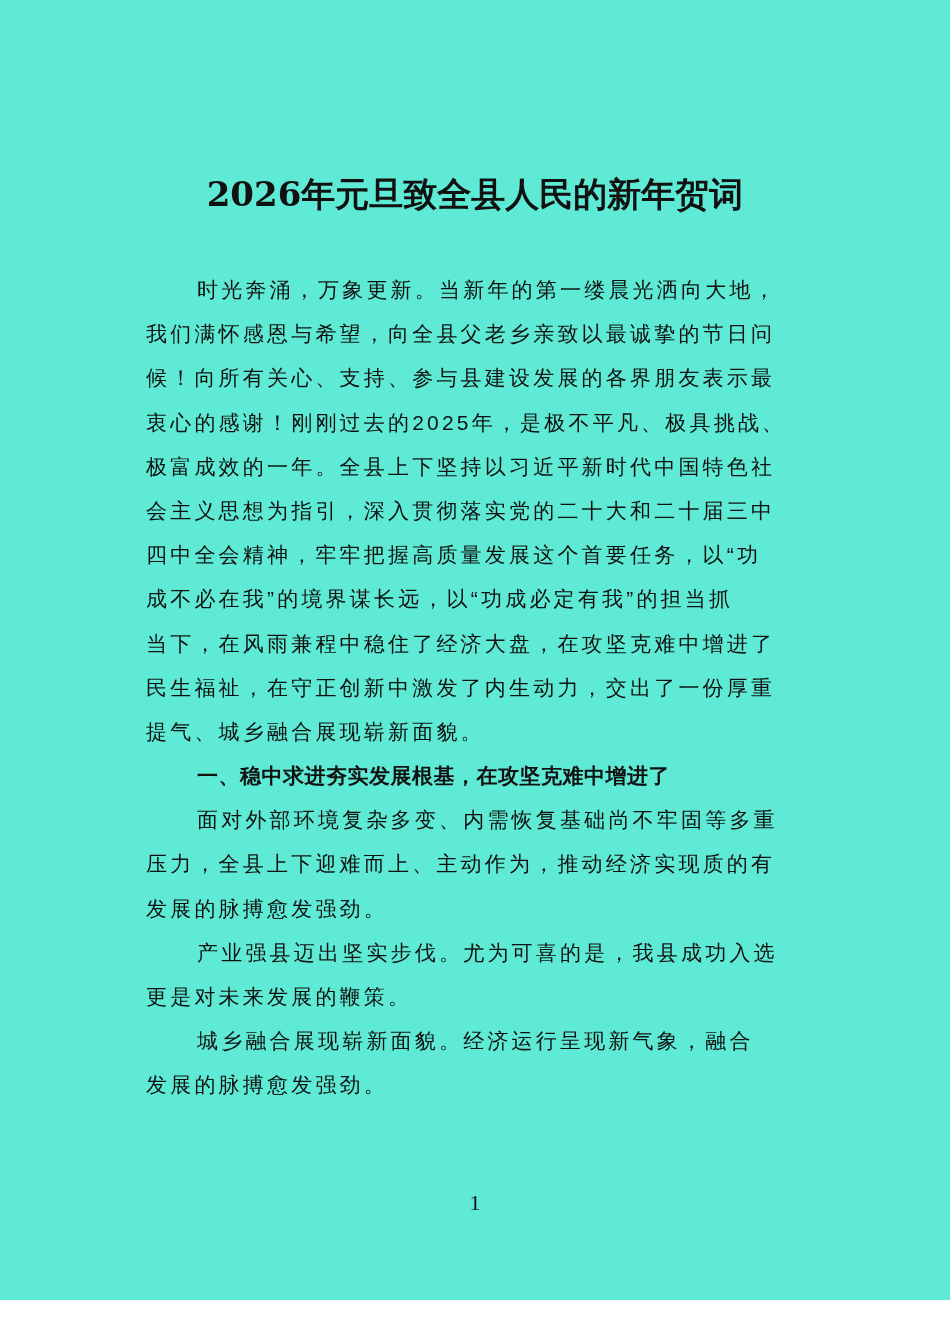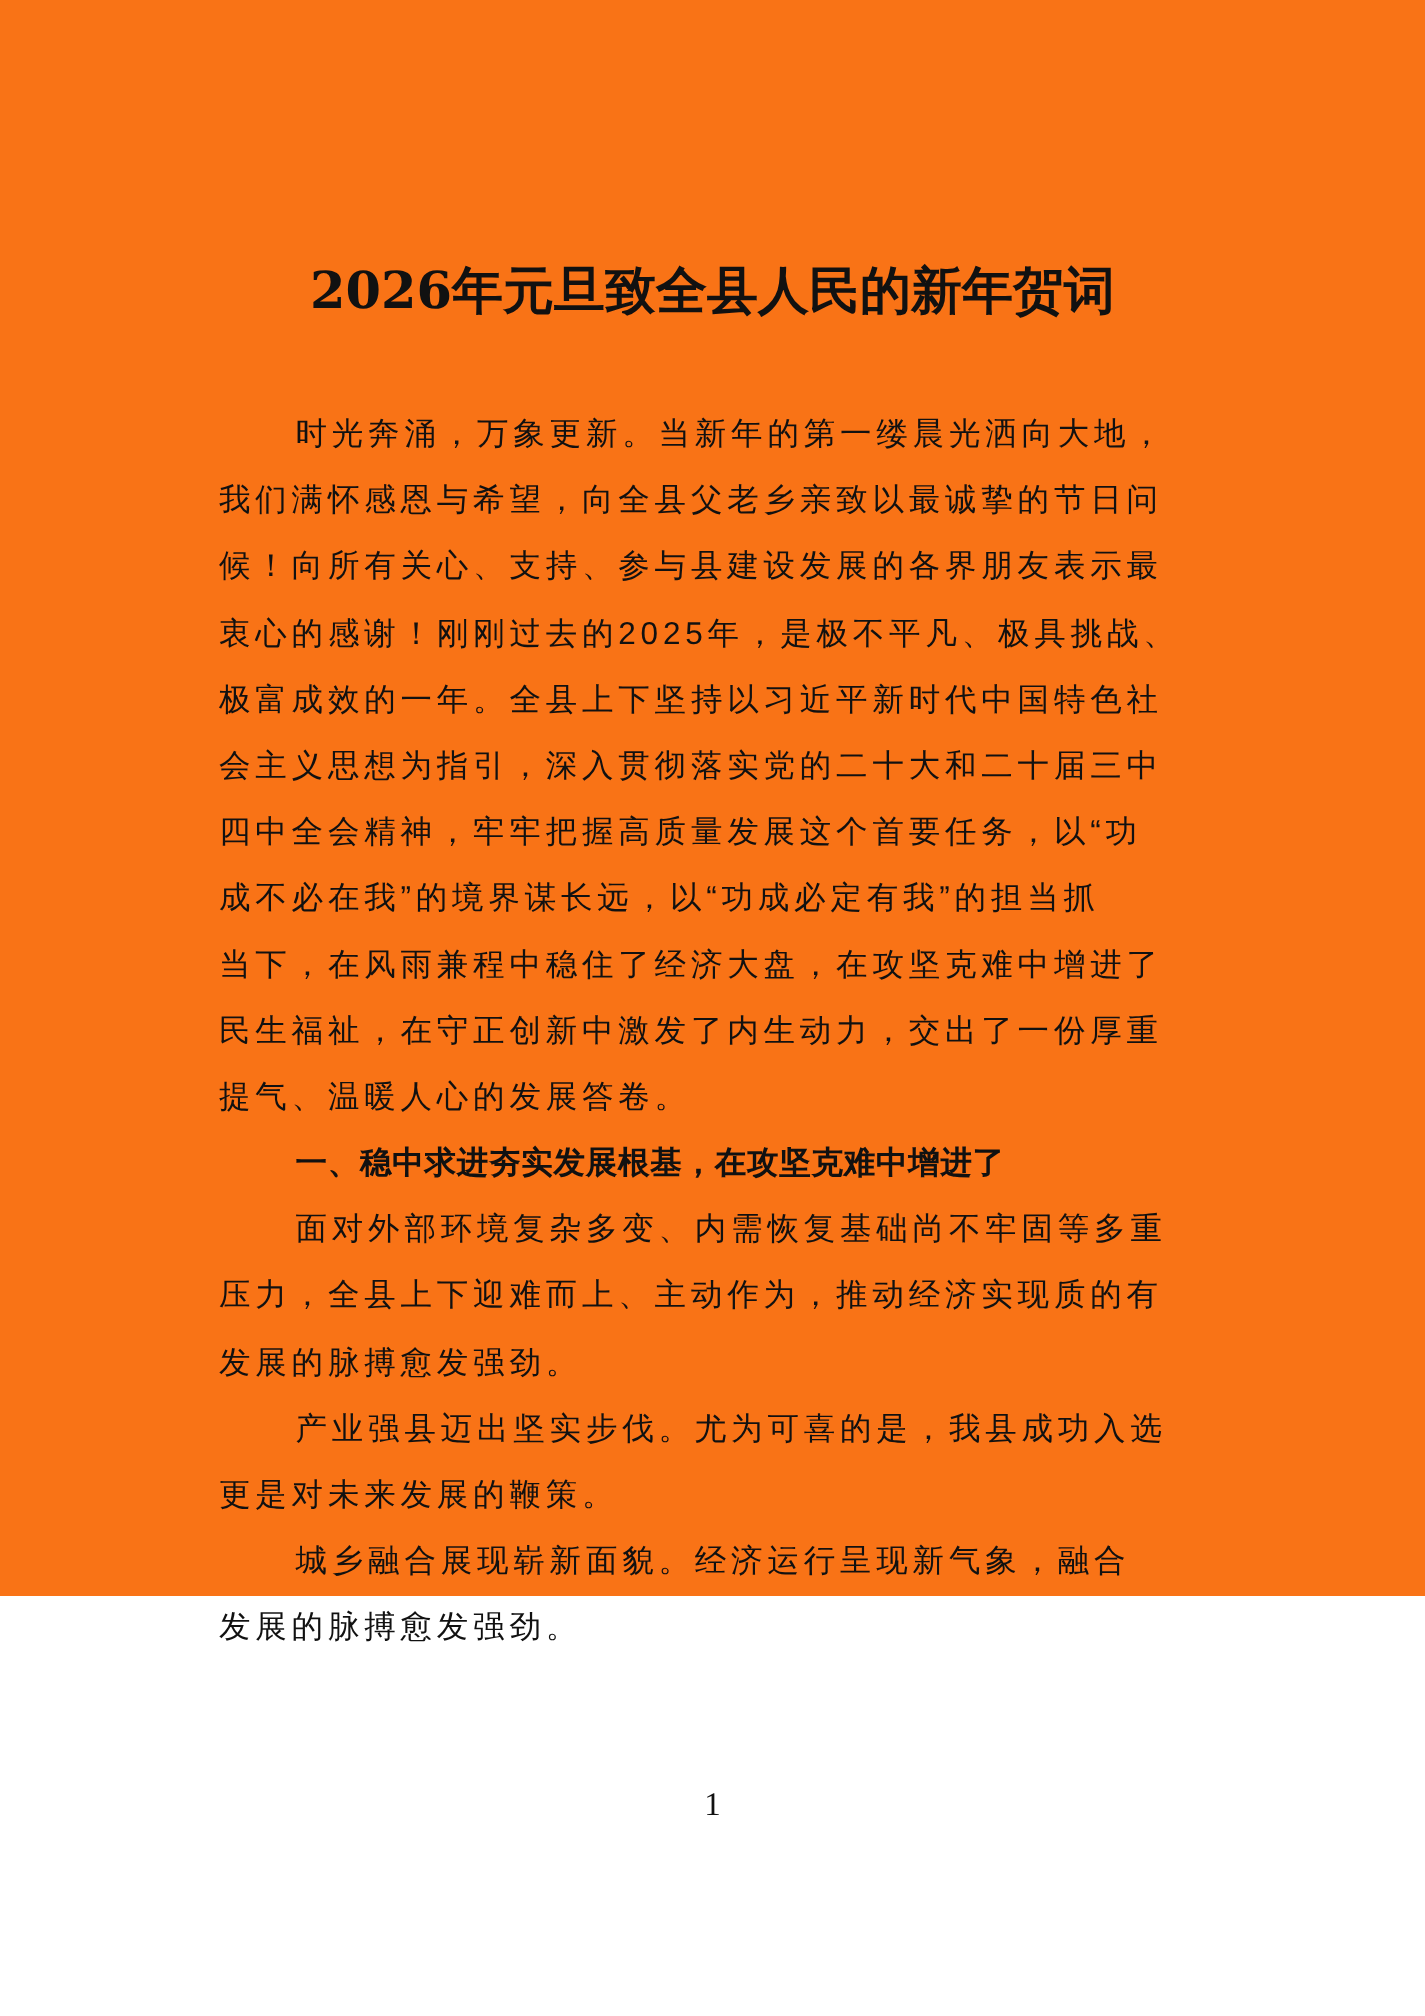--- a/index.html
+++ b/index.html
@@ -12,22 +12,22 @@
       height: 1344px;
       position: relative;
       overflow: hidden;
       color: #111111;
       font-family: "DejaVu Serif", "Liberation Serif", serif;
     }
     .page {
       position: absolute;
       left: 0; top: 0;
       width: 950px;
-      height: 1064px;
-      background: #f97316;
+      height: 1300px;
+      background: #5eead4;
     }
     .title {
       position: absolute;
       left: 0;
       top: 172px;
       width: 950px;
       text-align: center;
       font-size: 34px;
       font-weight: bold;
       line-height: 44px;
@@ -80,21 +80,21 @@
       <div class="line indent">时光奔涌，万象更新。当新年的第一缕晨光洒向大地，</div>
       <div class="line">我们满怀感恩与希望，向全县父老乡亲致以最诚挚的节日问</div>
       <div class="line">候！向所有关心、支持、参与县建设发展的各界朋友表示最</div>
       <div class="line">衷心的感谢！刚刚过去的2025年，是极不平凡、极具挑战、</div>
       <div class="line">极富成效的一年。全县上下坚持以习近平新时代中国特色社</div>
       <div class="line">会主义思想为指引，深入贯彻落实党的二十大和二十届三中</div>
       <div class="line">四中全会精神，牢牢把握高质量发展这个首要任务，以“功</div>
       <div class="line">成不必在我”的境界谋长远，以“功成必定有我”的担当抓</div>
       <div class="line">当下，在风雨兼程中稳住了经济大盘，在攻坚克难中增进了</div>
       <div class="line">民生福祉，在守正创新中激发了内生动力，交出了一份厚重</div>
-      <div class="line">提气、温暖人心的发展答卷。</div>
+      <div class="line">提气、城乡融合展现崭新面貌。</div>
     </div>
 
     <div>
       <div class="line indent heading">一、稳中求进夯实发展根基，在攻坚克难中增进了</div>
     </div>
 
     <div>
       <div class="line indent">面对外部环境复杂多变、内需恢复基础尚不牢固等多重</div>
       <div class="line">压力，全县上下迎难而上、主动作为，推动经济实现质的有</div>
       <div class="line">发展的脉搏愈发强劲。</div>

